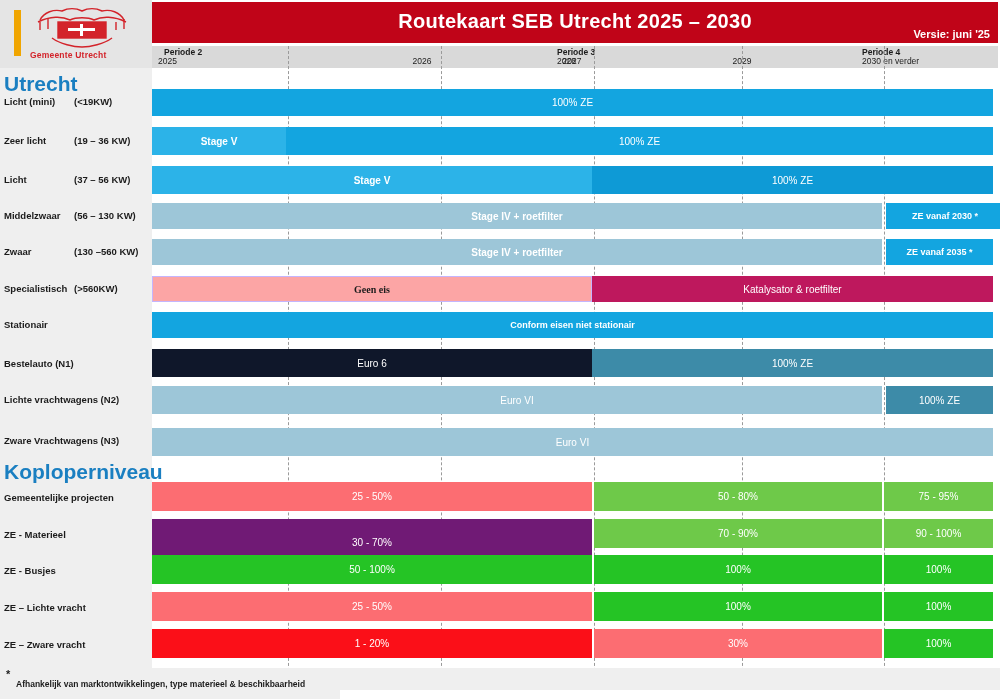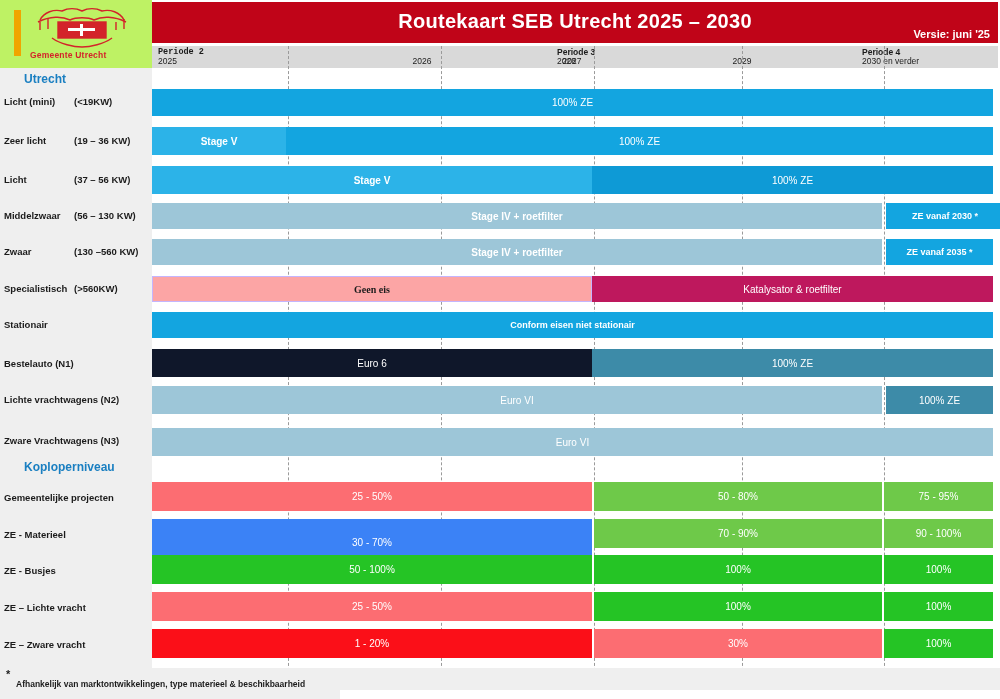--- a/index.html
+++ b/index.html
@@ -14,21 +14,21 @@
   }
   #page {
     position:relative;
     width:1000px; height:699px;
     background:#ffffff;
   }
 
   
   .logo-box {
     position:absolute; left:0; top:0; width:152px; height:68px;
-    background:#bef264;
+    background:#e5e5e5;
   }
   .logo-bar {
     position:absolute; left:14px; top:10px; width:7px; height:46px;
     background:#f0a500;
   }
   .logo-mark {
     position:absolute; left:30px; top:6px; width:104px; height:44px;
     color:#d3232a;
   }
   .logo-text {
@@ -66,21 +66,21 @@
 
   
   .vline {
     position:absolute; top:46px; width:0; height:645px;
     border-left:1px dashed #9a9a9a;
   }
 
   
   .section-head {
     position:absolute; left:4px;
-    font-size:12px; font-weight:bold; color:#1a7fc1;margin-left:20px;
+    font-size:21px; font-weight:bold; color:#1a7fc1;
   }
 
   
   .row-label {
     position:absolute; left:4px; width:148px; height:14px;
     font-size:9.5px; font-weight:bold; color:#1b1b1b;
   }
   .row-label .sub {
     position:absolute; left:70px; top:0; font-weight:bold;
   }
@@ -141,21 +141,21 @@
     </div>
     <div class="logo-text">Gemeente Utrecht</div>
   </div>
 
   <div class="title-bar">
     <div class="title-text">Routekaart SEB Utrecht 2025 – 2030</div>
     <div class="version-text">Versie: juni '25</div>
   </div>
 
   <div class="timeline">
-    <div class="tl-period" style="left:6px;font-family:Liberation Mono, monospace;">Periode 2</div>
+    <div class="tl-period" style="left:12px;">Periode 2</div>
     <div class="tl-year" style="left:6px;">2025</div>
 
     <div class="tl-year center" style="left:240px;width:60px;">2026</div>
     <div class="tl-year center" style="left:390px;width:60px;">2027</div>
 
     <div class="tl-period" style="left:405px;">Periode 3</div>
     <div class="tl-year" style="left:405px;">2028</div>
 
     <div class="tl-year center" style="left:560px;width:60px;">2029</div>
 
@@ -240,21 +240,21 @@
   <div class="row-label" style="top:492px;">
     <span>Gemeentelijke projecten</span>
   </div>
   <div class="bar" style="left:152px;top:482px;width:440px;height:29px;background:#fc6d72;">25 - 50%</div>
   <div class="bar" style="left:594px;top:482px;width:288px;height:29px;background:#6ec949;">50 - 80%</div>
   <div class="bar" style="left:884px;top:482px;width:109px;height:29px;background:#6ec949;">75 - 95%</div>
 
   <div class="row-label" style="top:529px;">
     <span>ZE - Materieel</span>
   </div>
-  <div class="bar" style="left:152px;top:519px;width:440px;height:46px;background:#3b82f6;">30 - 70%</div>
+  <div class="bar" style="left:152px;top:519px;width:440px;height:46px;background:#701a75;">30 - 70%</div>
   <div class="bar" style="left:594px;top:519px;width:288px;height:29px;background:#6ec949;">70 - 90%</div>
   <div class="bar" style="left:884px;top:519px;width:109px;height:29px;background:#6ec949;">90 - 100%</div>
 
   <div class="row-label" style="top:565px;">
     <span>ZE - Busjes</span>
   </div>
   <div class="bar" style="left:152px;top:555px;width:440px;height:29px;background:#25c425;">50 - 100%</div>
   <div class="bar" style="left:594px;top:555px;width:288px;height:29px;background:#25c425;">100%</div>
   <div class="bar" style="left:884px;top:555px;width:109px;height:29px;background:#25c425;">100%</div>
 

